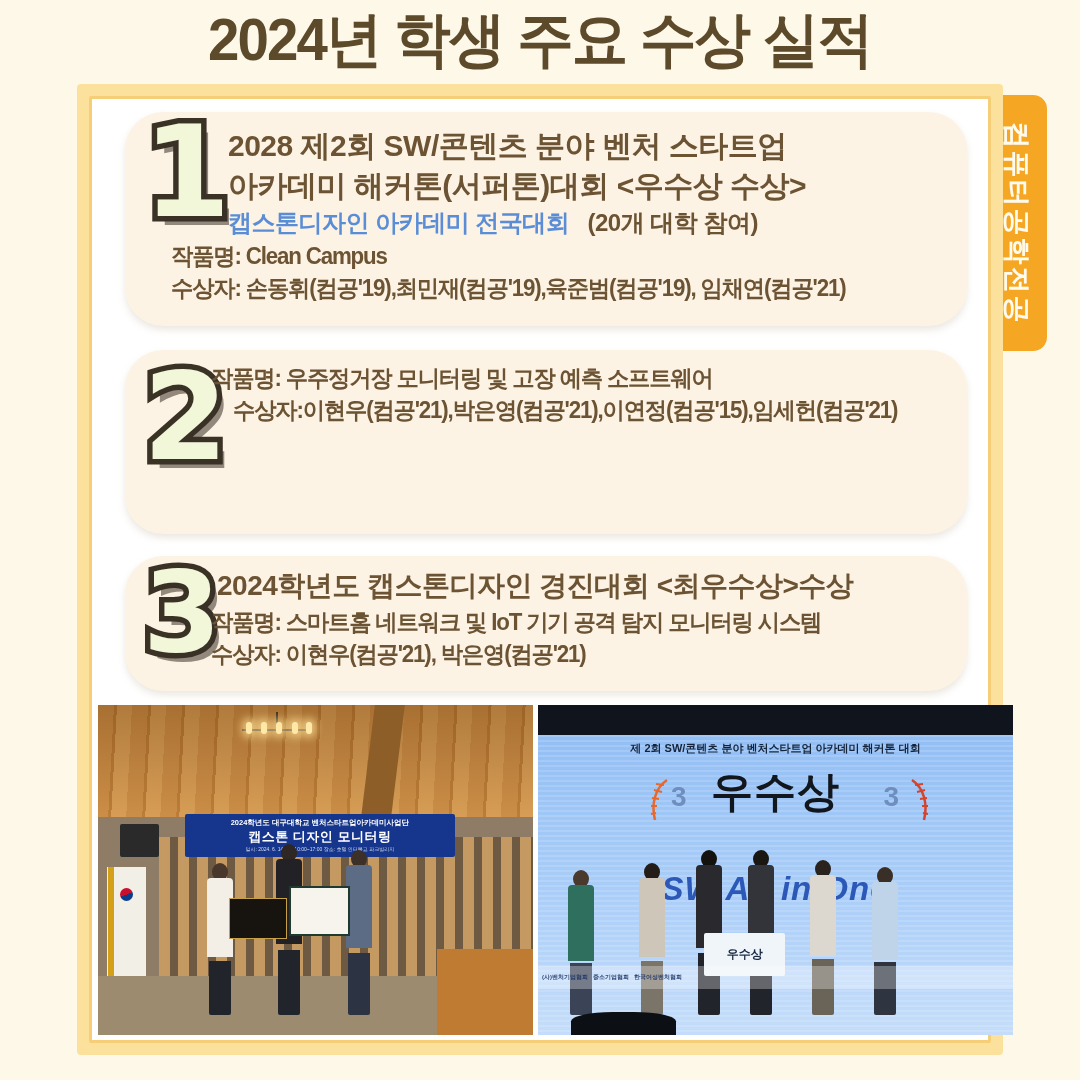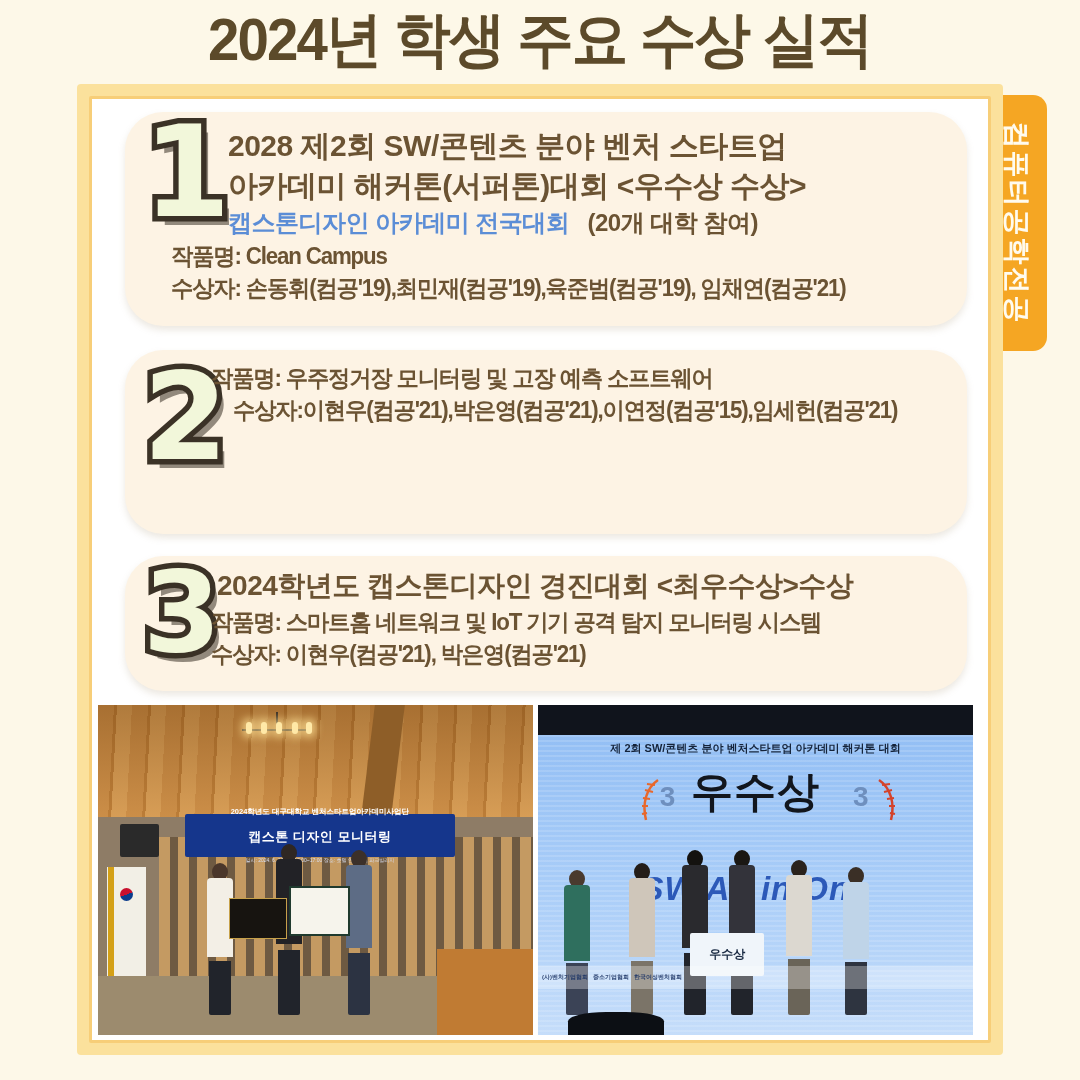--- a/index.html
+++ b/index.html
@@ -93,35 +93,35 @@
     transform:scaleX(.97);transform-origin:left center;
   }
   #card1 .det.shift{margin-left:-57px;}
   #card2 .det.shift{margin-left:-12px;}
   #card2 .det.shift2{margin-left:10px;}
   #card3 .det.shift{margin-left:-6px;}
 
   
   .photo{position:absolute;overflow:hidden;background:#222;}
   #photo1{left:98px;top:705px;width:435px;height:330px;}
-  #photo2{left:538px;top:705px;width:435px;height:330px;}
+  #photo2{left:538px;top:705px;width:435px;height:330px;padding-left:40px;}
 
   
   .ph1-ceiling{position:absolute;left:0;top:0;width:100%;height:34%;
     background:repeating-linear-gradient(93deg,#C98A43 0 16px,#B87832 16px 19px,#D59A52 19px 34px);}
   .ph1-ceil-shade{position:absolute;left:0;top:0;width:100%;height:34%;
     background:linear-gradient(180deg,rgba(90,50,10,.30),rgba(255,220,160,.05));}
   .ph1-beam{position:absolute;left:62%;top:0;width:7%;height:34%;background:#8E5E28;transform:skewX(-7deg);}
   .ph1-wall{position:absolute;left:0;top:34%;width:100%;height:66%;background:#8E7C66;}
   .ph1-slats{position:absolute;left:14%;top:40%;width:86%;height:48%;
     background:repeating-linear-gradient(90deg,#C49A62 0 11px,#6E5A42 11px 19px);}
   .ph1-floor{position:absolute;left:0;top:82%;width:100%;height:18%;background:#9C8B6E;}
   .ph1-floorR{position:absolute;left:78%;top:74%;width:22%;height:26%;background:#C07B33;}
   .ph1-banner{position:absolute;left:20%;top:33%;width:62%;height:13%;background:#15368C;border-radius:2px;
-    display:flex;flex-direction:column;align-items:center;justify-content:center;gap:11px;}
+    display:flex;flex-direction:column;align-items:center;justify-content:center;}
   .ph1-banner .b1{color:#fff;font-size:7.5px;font-weight:bold;white-space:nowrap;}
   .ph1-banner .b2{color:#fff;font-size:13px;font-weight:bold;white-space:nowrap;letter-spacing:.5px;}
   .ph1-banner .b3{color:#D8DEF0;font-size:5px;white-space:nowrap;}
   .ph1-chand{position:absolute;left:33%;top:2%;width:16%;height:12%;}
   .ph1-chand .bar{position:absolute;left:0;top:45%;width:100%;height:2px;background:#3A3026;}
   .ph1-chand .stem{position:absolute;left:49%;top:0;width:2px;height:48%;background:#3A3026;}
   .ph1-chand .bulb{position:absolute;top:26%;width:6px;height:12px;border-radius:3px;background:#FFE9A8;box-shadow:0 0 9px 4px rgba(255,225,150,.75);}
   .ph1-spk{position:absolute;left:5%;top:36%;width:9%;height:10%;background:#2A2A2A;border-radius:2px;}
   .ph1-flag{position:absolute;left:2%;top:49%;width:9%;height:33%;background:#F2EFE6;}
   .ph1-flag .tg{position:absolute;left:50%;top:20%;width:13px;height:13px;margin-left:-6px;border-radius:50%;

